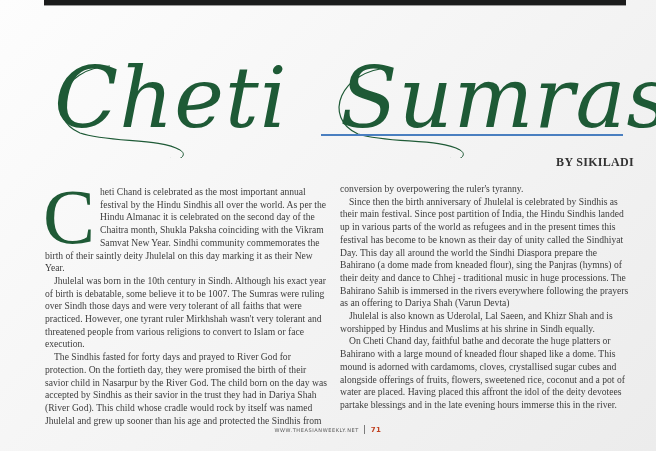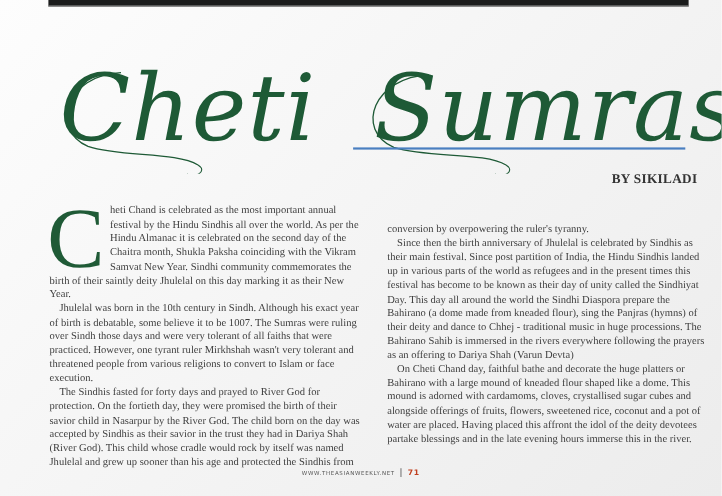--- a/index.html
+++ b/index.html
@@ -40,21 +40,21 @@
     letter-spacing:0.3px;
     text-align:center;
   }
   .col {
     position:absolute; top:186px; width:287px;
     font-family: "Liberation Serif", serif;
     font-size:9.6px; line-height:12.7px; color:#3d3d3d;
     text-align:left;
   }
   .col.left { left:45px; }
-  .col.right { left:352px; top:183px; width:292px;margin-top:20px; }
+  .col.right { left:340px; top:183px; width:292px; }
   .col p { margin:0; text-indent:9px; }
   .col p.noindent { text-indent:0; }
   .dropcap {
     float:left;
     font-family: "Liberation Serif", serif;
     font-size:78px; line-height:62px;
     color:#1f5a36;
     margin:0 5px 0 -2px;
     height:62px;
   }
@@ -87,20 +87,21 @@
 
 <div class="col left">
   <p class="noindent"><span class="dropcap">C</span><span>heti Chand is celebrated as the most important annual festival by the Hindu Sindhis all over the world. As per the Hindu Almanac it is celebrated on the second day of the Chaitra month, Shukla Paksha coinciding with the Vikram Samvat New Year. Sindhi community commemorates the birth of their saintly deity Jhulelal on this day marking it as their New Year.</span></p>
   <p>Jhulelal was born in the 10th century in Sindh. Although his exact year of birth is debatable, some believe it to be 1007. The Sumras were ruling over Sindh those days and were very tolerant of all faiths that were practiced. However, one tyrant ruler Mirkhshah wasn't very tolerant and threatened people from various religions to convert to Islam or face execution.</p>
   <p>The Sindhis fasted for forty days and prayed to River God for protection. On the fortieth day, they were promised the birth of their savior child in Nasarpur by the River God. The child born on the day was accepted by Sindhis as their savior in the trust they had in Dariya Shah (River God). This child whose cradle would rock by itself was named Jhulelal and grew up sooner than his age and protected the Sindhis from</p>
 </div>
 
 <div class="col right">
   <p class="noindent">conversion by overpowering the ruler's tyranny.</p>
   <p>Since then the birth anniversary of Jhulelal is celebrated by Sindhis as their main festival. Since post partition of India, the Hindu Sindhis landed up in various parts of the world as refugees and in the present times this festival has become to be known as their day of unity called the Sindhiyat Day. This day all around the world the Sindhi Diaspora prepare the Bahirano (a dome made from kneaded flour), sing the Panjras (hymns) of their deity and dance to Chhej - traditional music in huge processions. The Bahirano Sahib is immersed in the rivers everywhere following the prayers as an offering to Dariya Shah (Varun Devta)</p>
+  <p>Jhulelal is also known as Uderolal, Lal Saeen, and Khizr Shah and is worshipped by Hindus and Muslims at his shrine in Sindh equally.</p>
   <p>On Cheti Chand day, faithful bathe and decorate the huge platters or Bahirano with a large mound of kneaded flour shaped like a dome. This mound is adorned with cardamoms, cloves, crystallised sugar cubes and alongside offerings of fruits, flowers, sweetened rice, coconut and a pot of water are placed. Having placed this affront the idol of the deity devotees partake blessings and in the late evening hours immerse this in the river.</p>
 </div>
 
 <div class="footer">
   <span>WWW.THEASIANWEEKLY.NET</span>
   <span class="sep">|</span>
   <span class="page">71</span>
 </div>
 
 </body></html>

